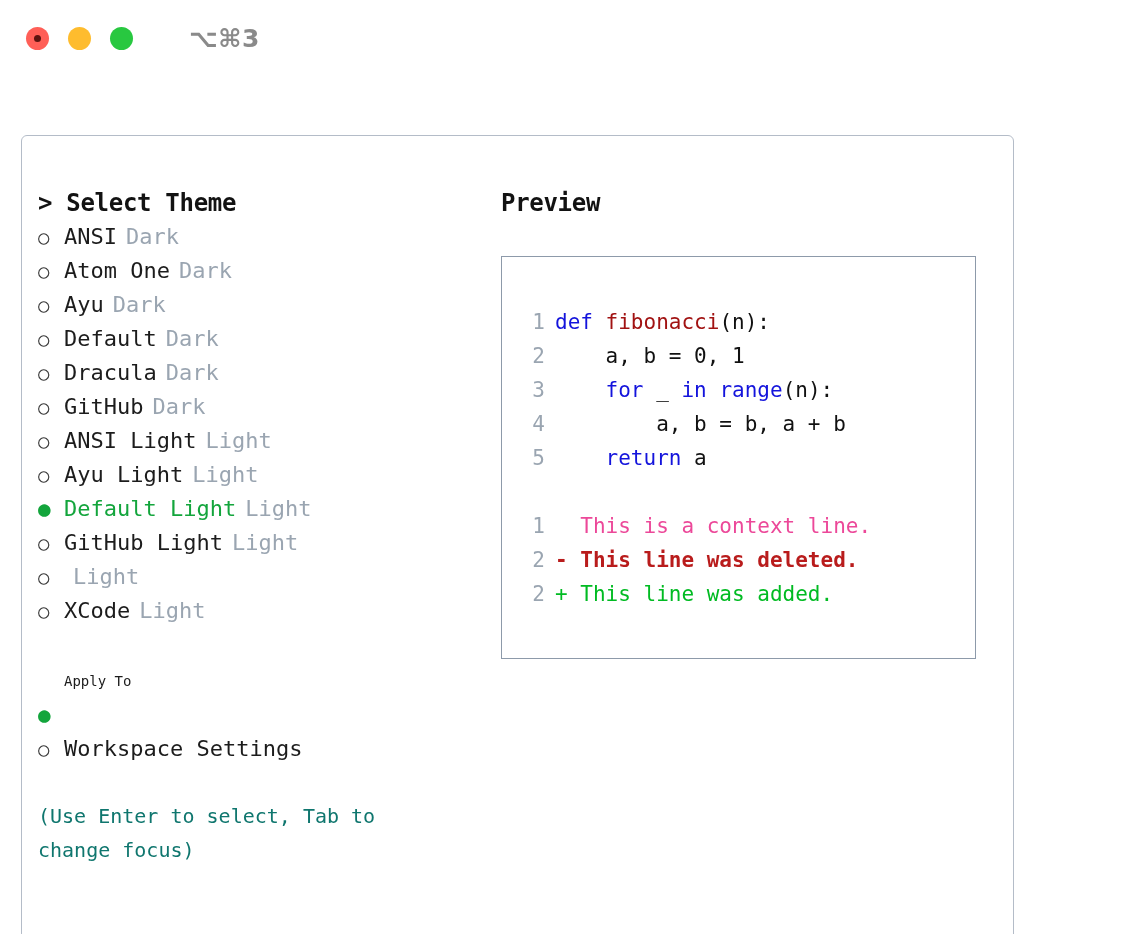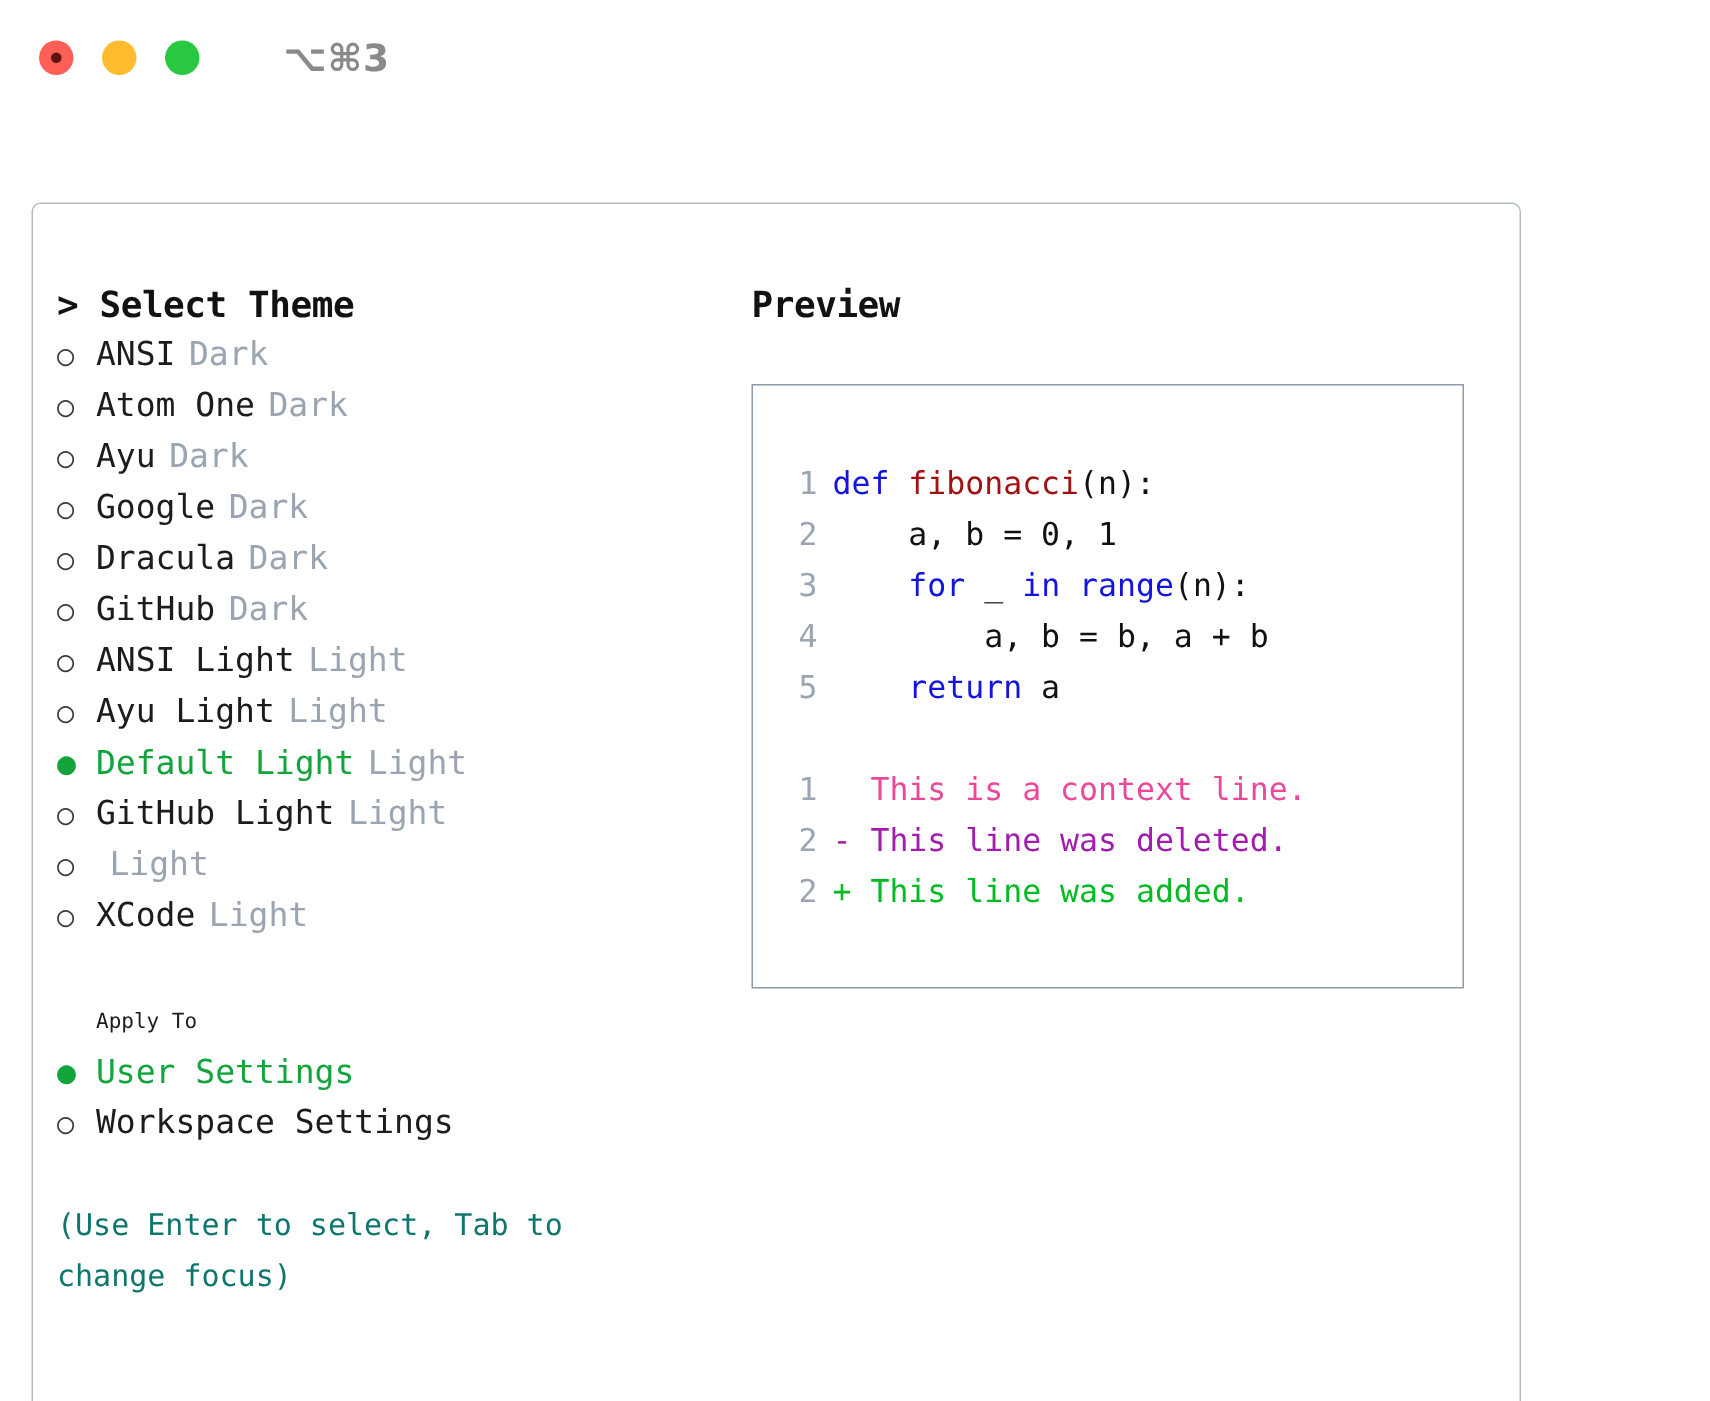--- a/index.html
+++ b/index.html
@@ -179,21 +179,21 @@
     display: inline-block;
     width: 26px;
     text-align: right;
     color: #9aa5b1;
     margin-right: 10px;
   }
   .kw   { color: #1414dc; text-align: right; }
   .fn   { color: #a11212; }
   .plain{ color: #111111; }
   .ctx  { color: #ec4899; }
-  .del  { color: #a21caf; }
+  .del  { color: #b91c1c; font-weight: bold; }
   .add  { color: #00bb22; }
 
   .code-gap { display: block; height: 34px; }
 </style>
 </head>
 <body>
 
 <div class="screen">
 
   <div class="titlebar">
@@ -207,36 +207,36 @@
 
   <div class="frame">
     <div class="frame-inner">
 
       <div class="left-pane">
         <div class="panel-title">&gt; Select Theme</div>
         <div class="theme-list" id="theme-list">
             <div class="opt-row"><span class="bullet">○</span><span class="opt-label">ANSI</span><span class="opt-tag">Dark</span></div>
             <div class="opt-row"><span class="bullet">○</span><span class="opt-label">Atom One</span><span class="opt-tag">Dark</span></div>
             <div class="opt-row"><span class="bullet">○</span><span class="opt-label">Ayu</span><span class="opt-tag">Dark</span></div>
-            <div class="opt-row"><span class="bullet">○</span><span class="opt-label">Google</span><span class="opt-tag">Dark</span></div>
+            <div class="opt-row"><span class="bullet">○</span><span class="opt-label">Default</span><span class="opt-tag">Dark</span></div>
             <div class="opt-row"><span class="bullet">○</span><span class="opt-label">Dracula</span><span class="opt-tag">Dark</span></div>
             <div class="opt-row"><span class="bullet">○</span><span class="opt-label">GitHub</span><span class="opt-tag">Dark</span></div>
             <div class="opt-row"><span class="bullet">○</span><span class="opt-label">ANSI Light</span><span class="opt-tag">Light</span></div>
             <div class="opt-row"><span class="bullet">○</span><span class="opt-label">Ayu Light</span><span class="opt-tag">Light</span></div>
             <div class="opt-row"><span class="bullet sel">●</span><span class="opt-label sel">Default Light</span><span class="opt-tag">Light</span></div>
             <div class="opt-row"><span class="bullet">○</span><span class="opt-label">GitHub Light</span><span class="opt-tag">Light</span></div>
             <div class="opt-row"><span class="bullet">○</span><span class="opt-tag">Light</span></div>
             <div class="opt-row"><span class="bullet">○</span><span class="opt-label">XCode</span><span class="opt-tag">Light</span></div>
           </div>
 
         <div class="section-gap"></div>
 
         <div class="subhead">Apply To</div>
         <div id="apply-list">
-            <div class="opt-row"><span class="bullet sel">●</span><span class="opt-label sel">User Settings</span></div>
+            <div class="opt-row"><span class="bullet sel">●</span></div>
             <div class="opt-row"><span class="bullet">○</span><span class="opt-label">Workspace Settings</span></div>
           </div>
 
         <div class="hint">(Use Enter to select, Tab to change focus)</div>
       </div>
 
       <div class="right-pane">
         <div class="panel-title">Preview</div>
         <div class="preview-box">
           <div class="code" id="code-block"><span class="code-line"><span class="ln">1</span><span class="kw">def </span><span class="fn">fibonacci</span><span class="plain">(n):</span></span><span class="code-line"><span class="ln">2</span><span class="plain">    a, b = 0, 1</span></span><span class="code-line"><span class="ln">3</span><span class="plain">    </span><span class="kw">for</span><span class="plain"> _ </span><span class="kw">in</span><span class="plain"> </span><span class="kw">range</span><span class="plain">(n):</span></span><span class="code-line"><span class="ln">4</span><span class="plain">        a, b = b, a + b</span></span><span class="code-line"><span class="ln">5</span><span class="plain">    </span><span class="kw">return</span><span class="plain"> a</span></span><span class="code-gap"></span><span class="code-line"><span class="ln">1</span><span class="ctx">  This is a context line.</span></span><span class="code-line"><span class="ln">2</span><span class="del">- This line was deleted.</span></span><span class="code-line"><span class="ln">2</span><span class="add">+ This line was added.</span></span></div>

